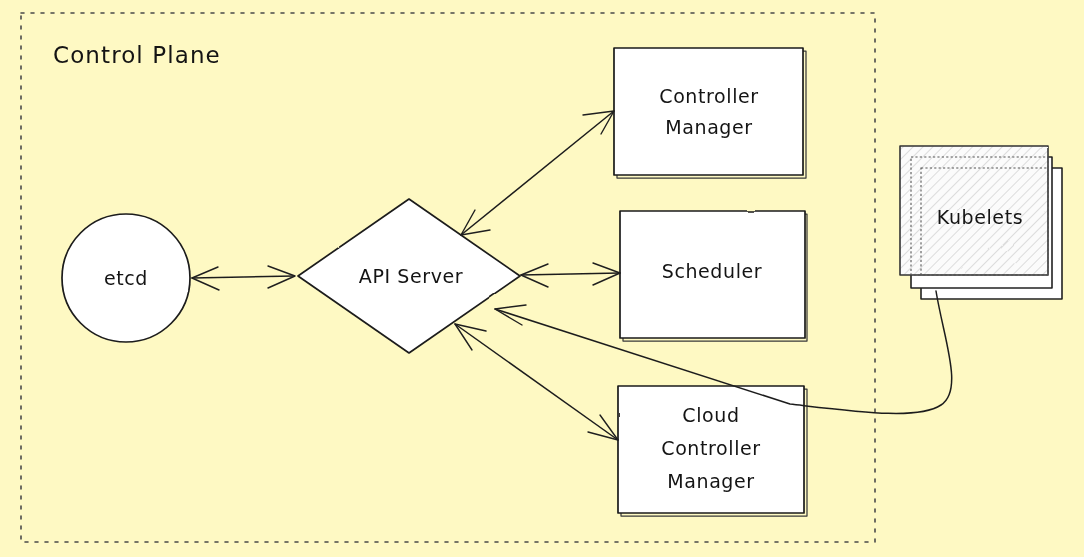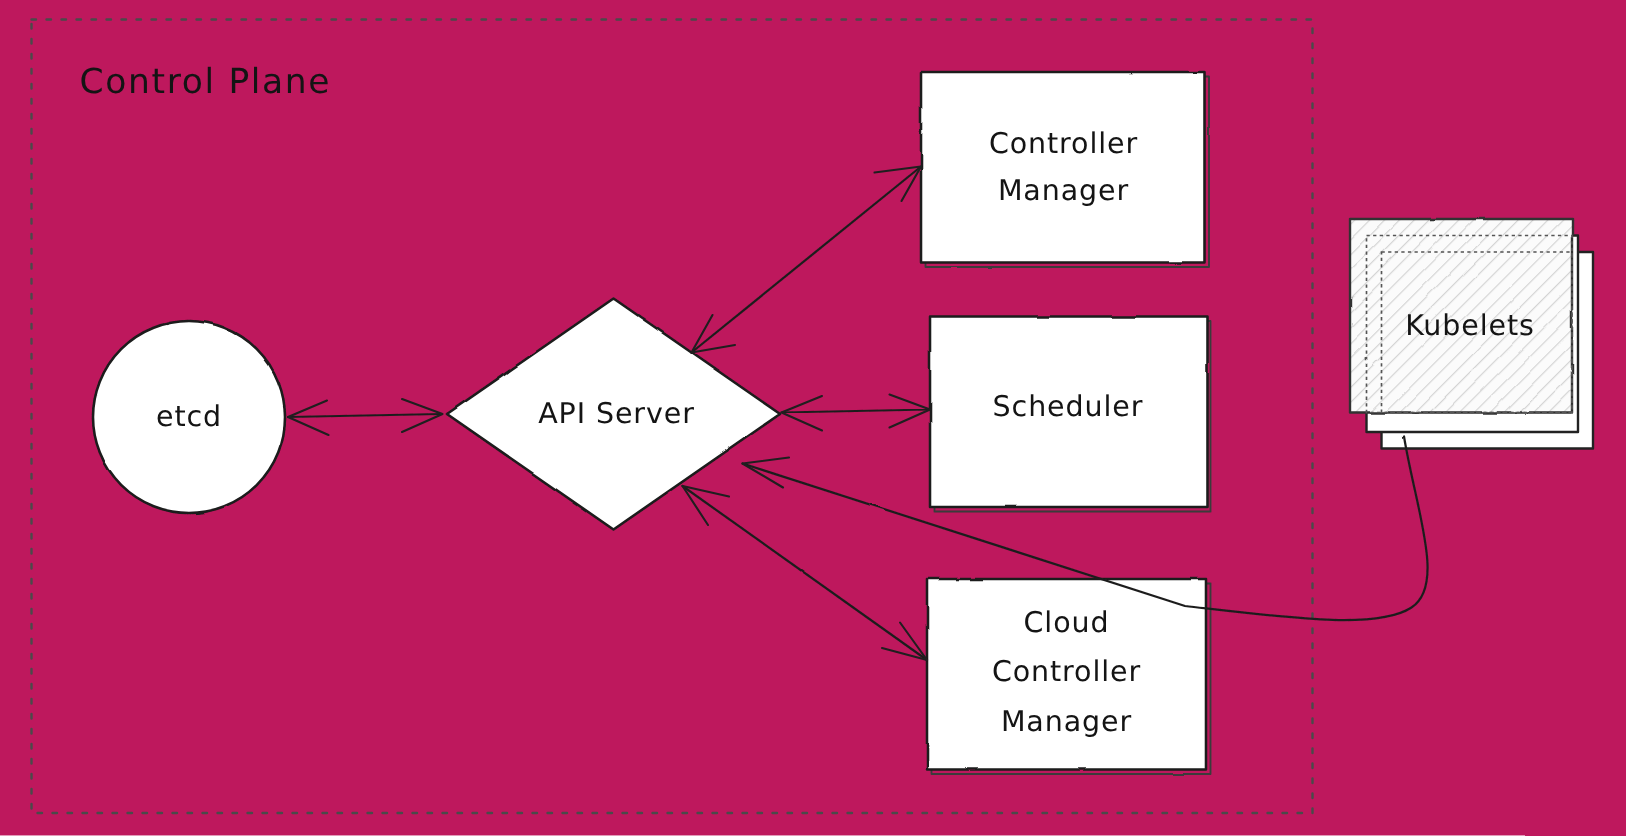--- a/index.html
+++ b/index.html
@@ -11,21 +11,21 @@
   body {
     width: 1084px;
     height: 557px;
     overflow: hidden;
     font-family: "DejaVu Sans", sans-serif;
   }
   #canvas-root {
     position: relative;
     width: 1084px;
     height: 557px;
-    background: #be185d;
+    background: #fef9c3;
   }
   #diagram-svg {
     position: absolute;
     top: 0;
     left: 0;
     width: 1084px;
     height: 557px;
     display: block;
   }
   .node-label {

